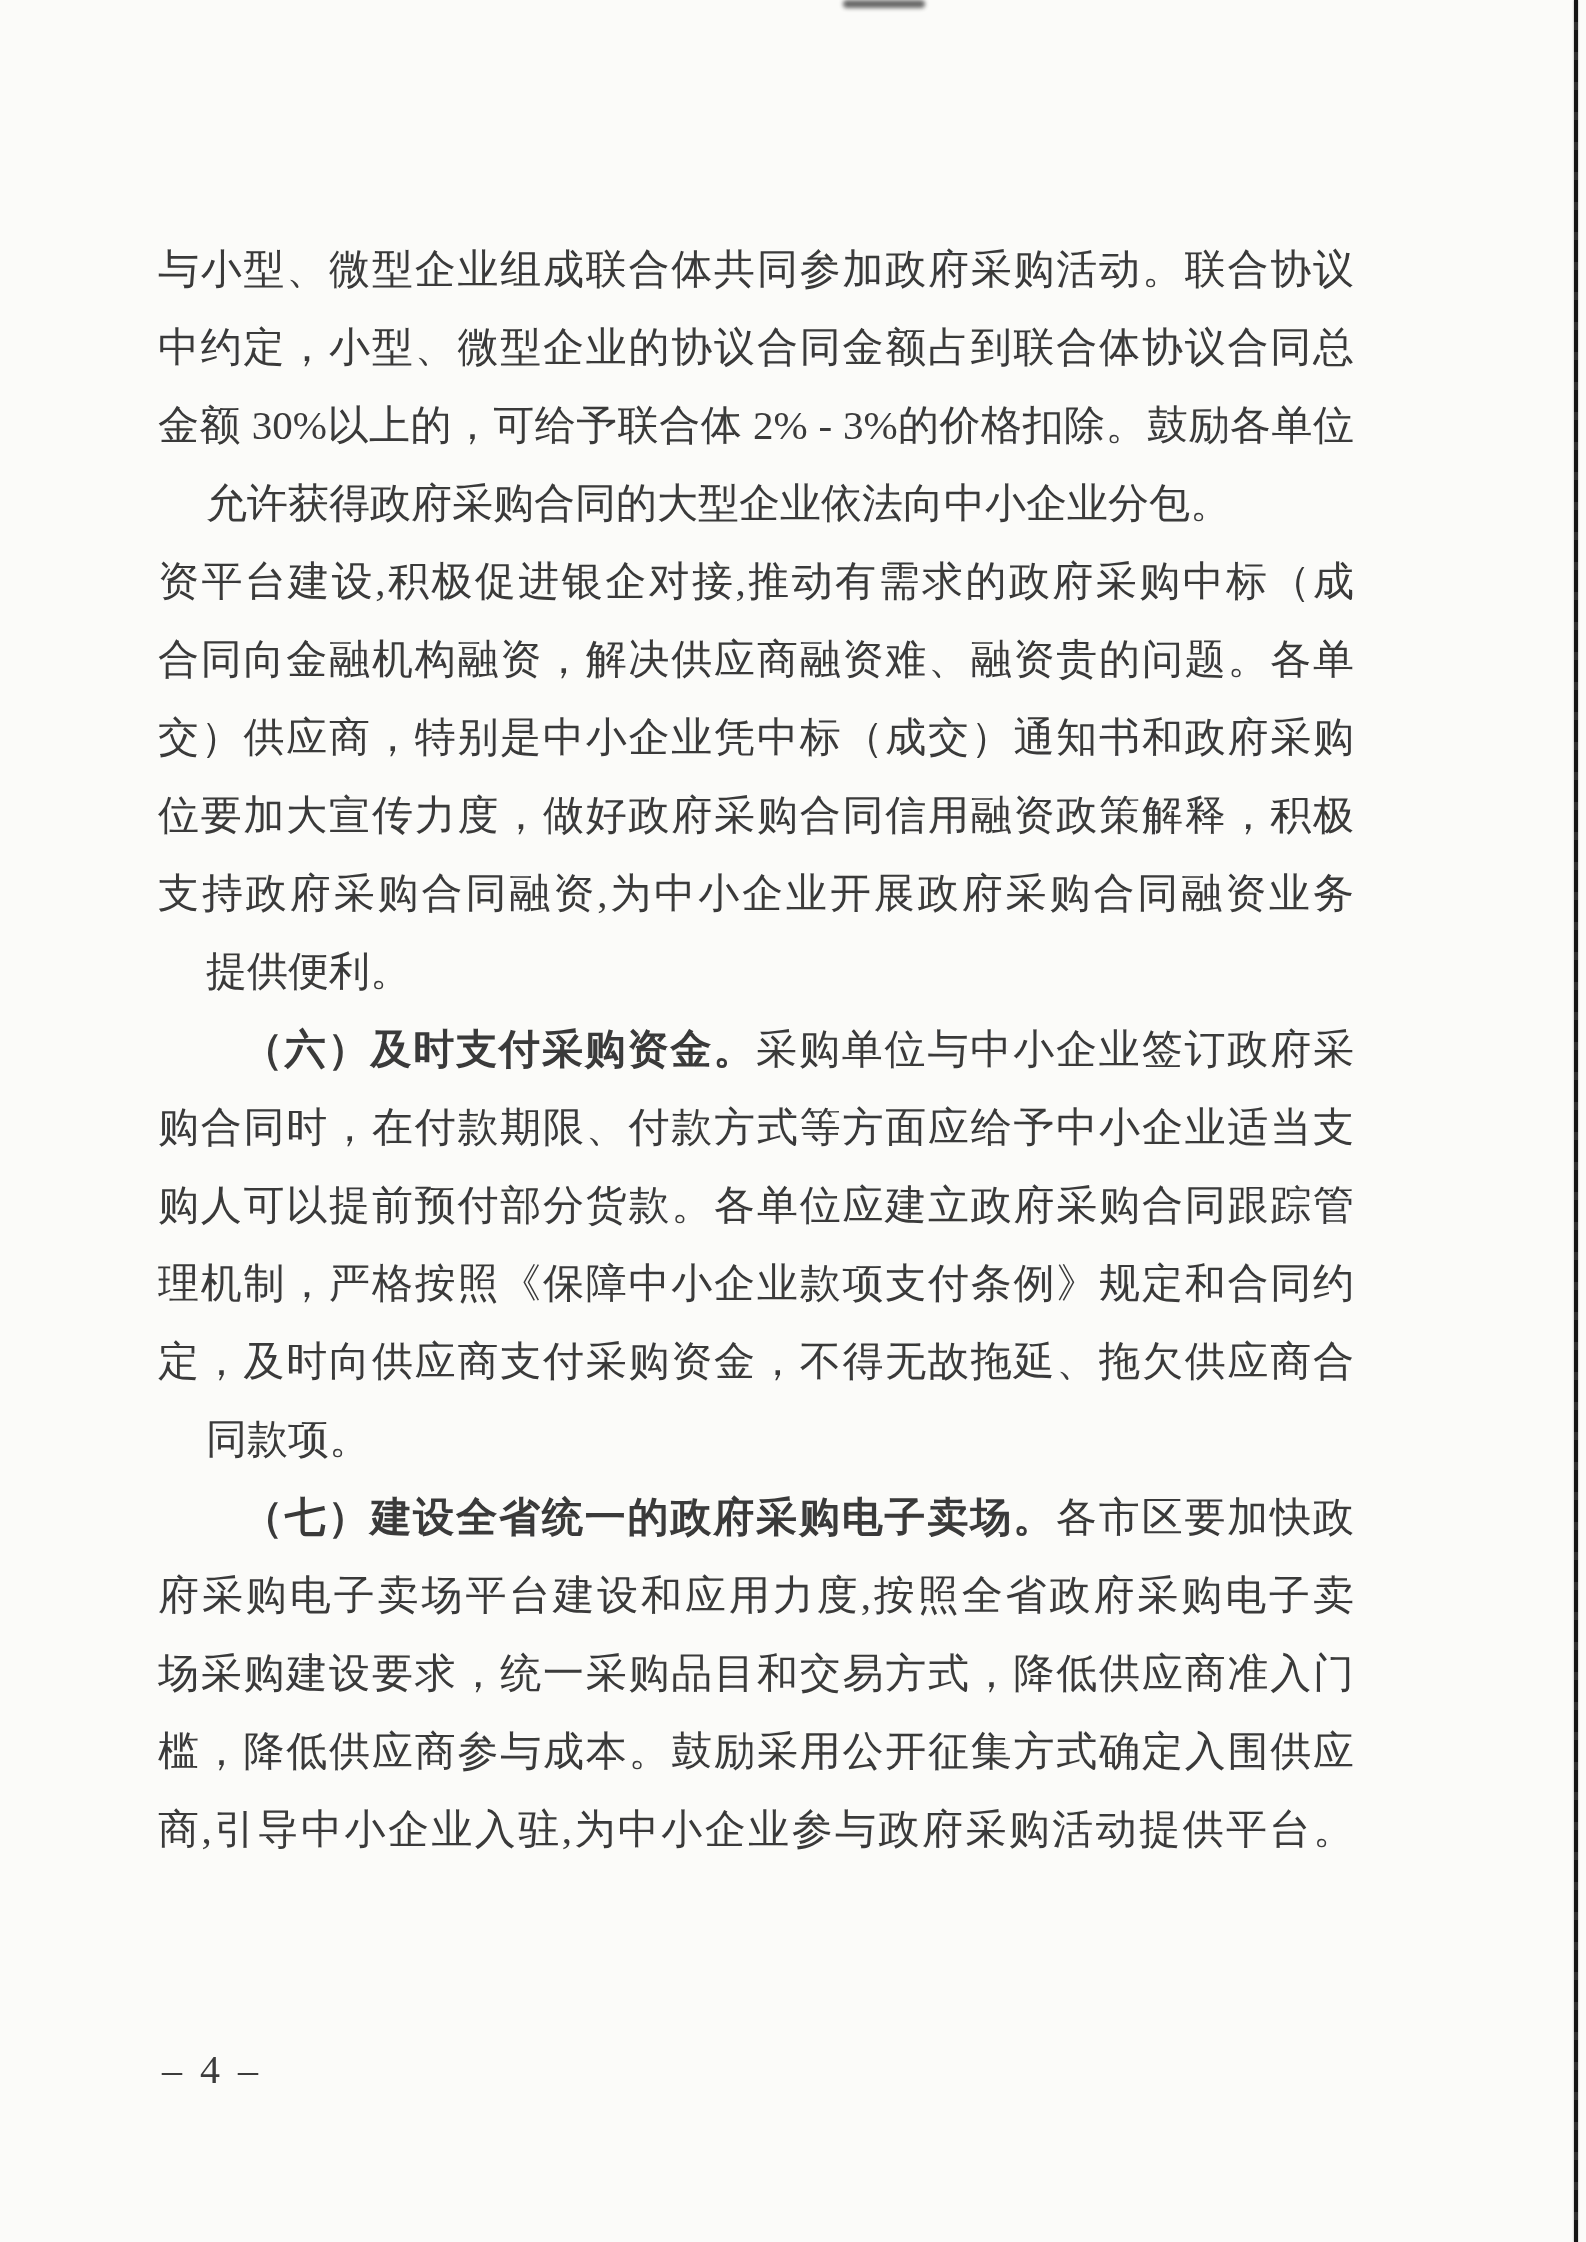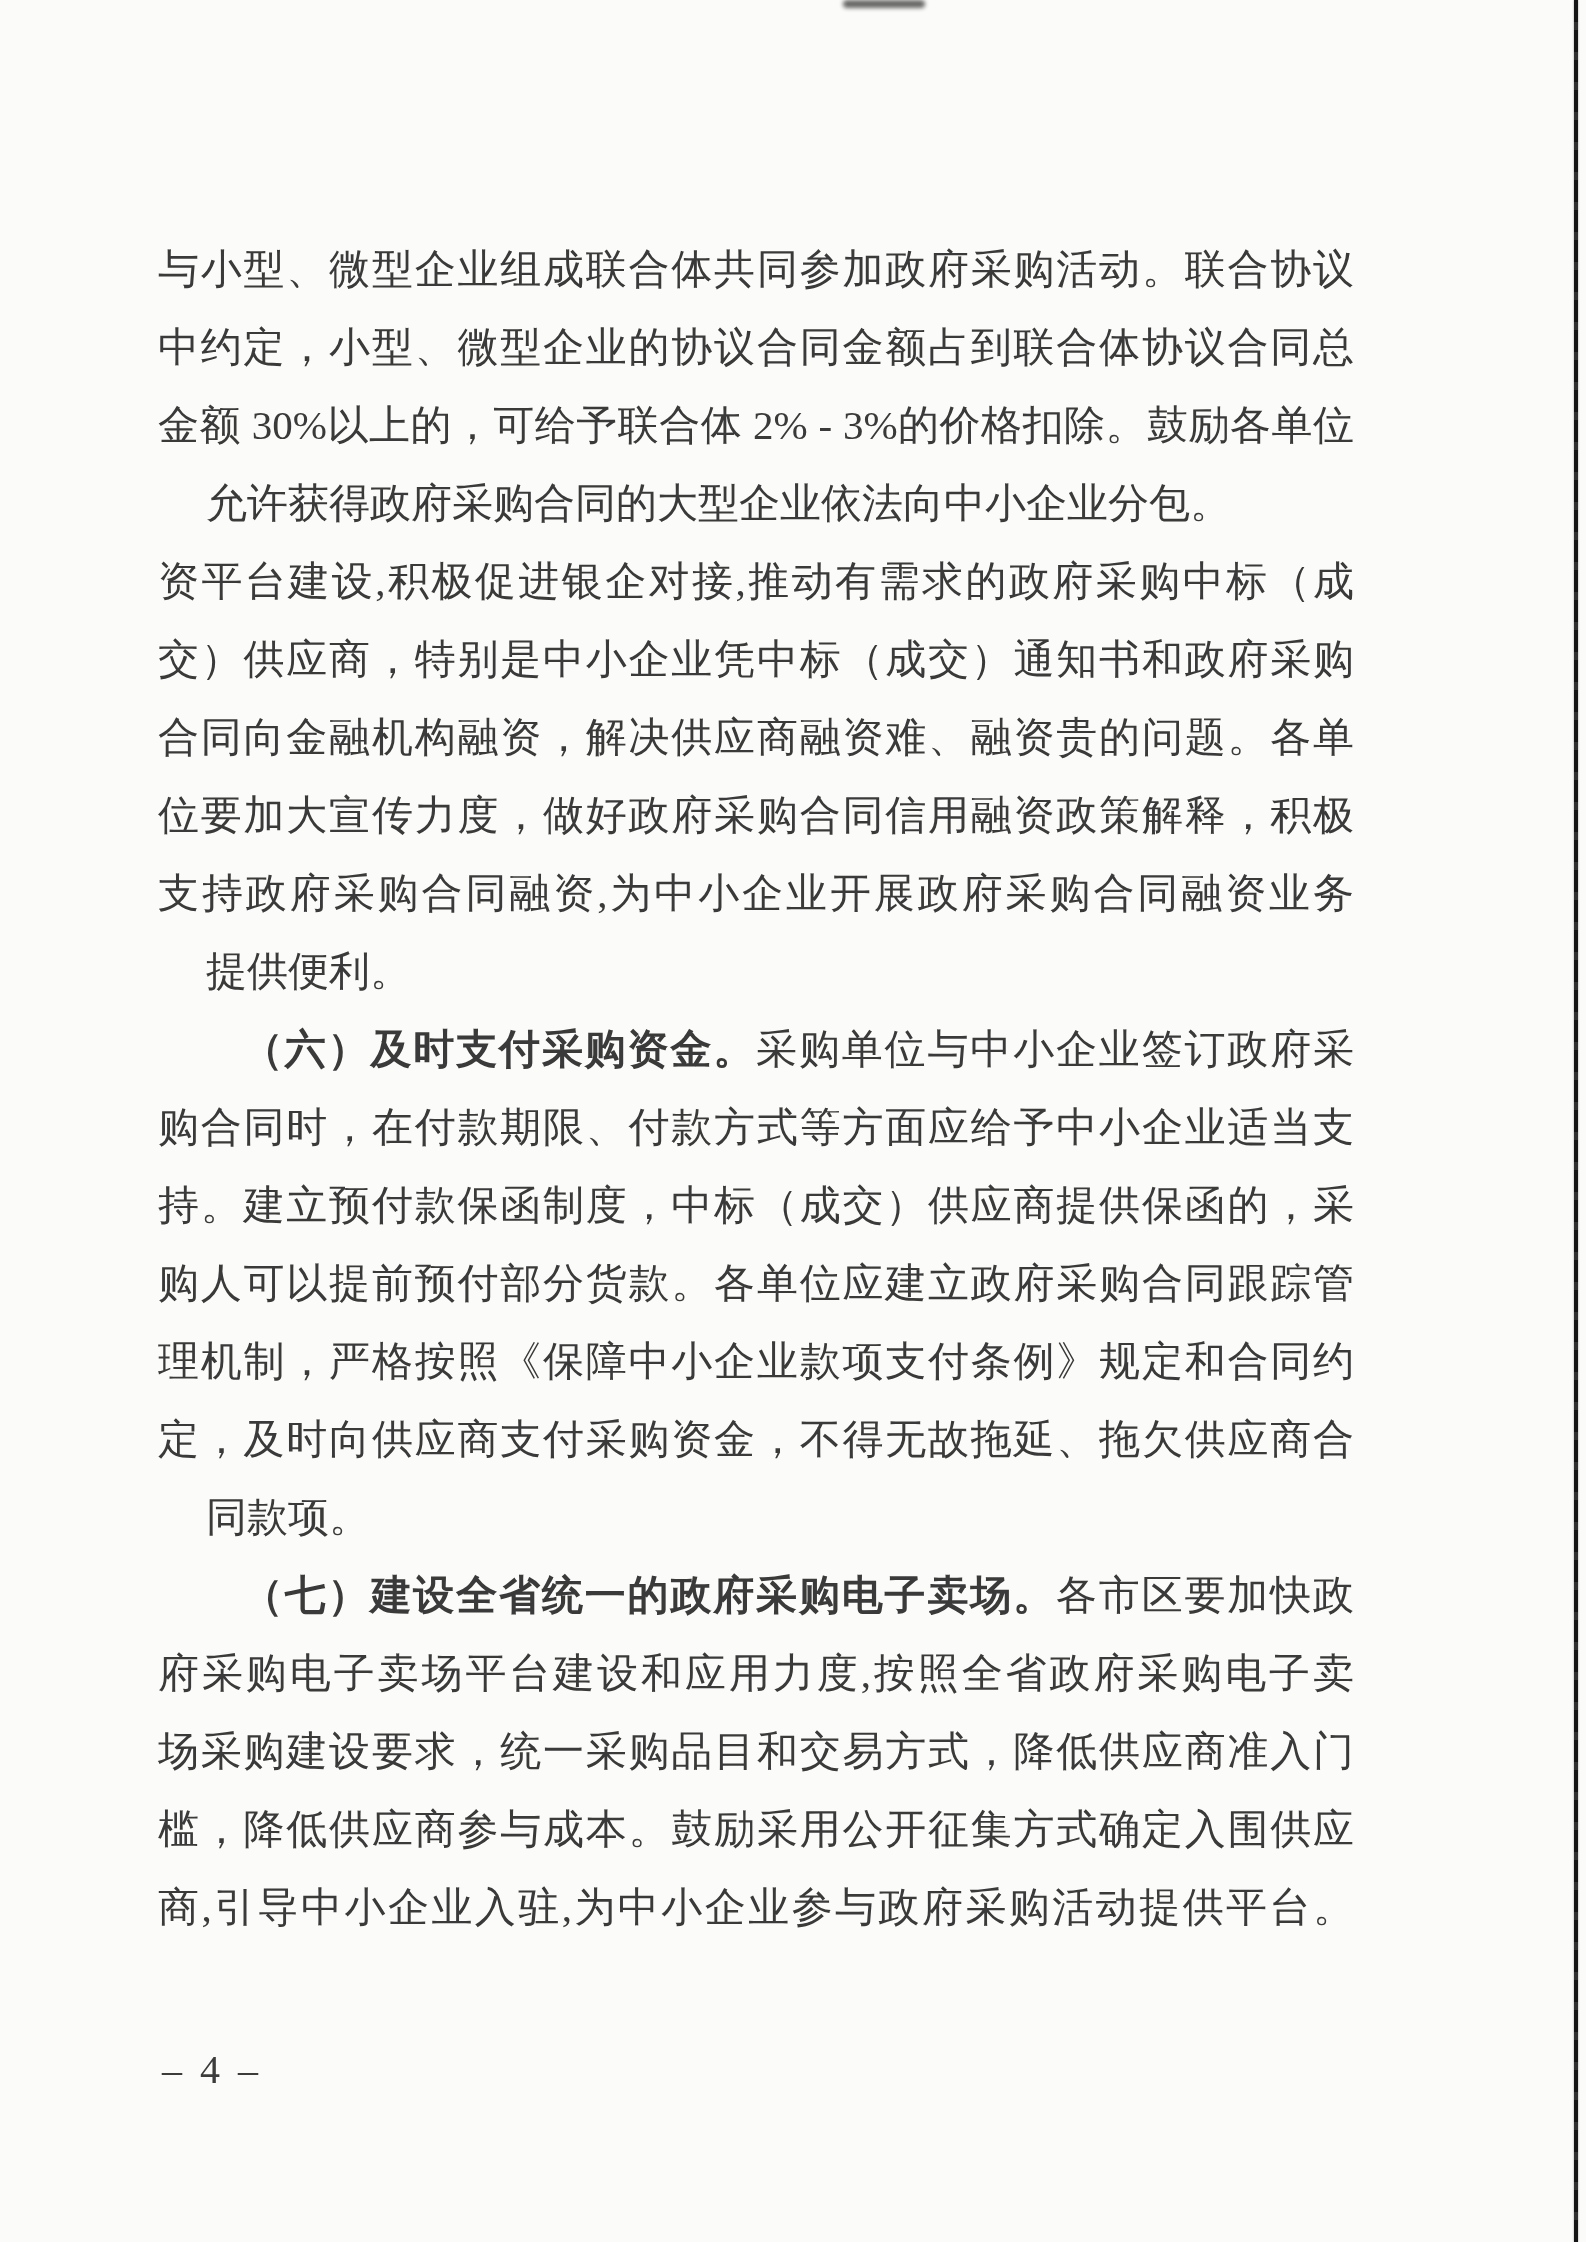--- a/index.html
+++ b/index.html
@@ -96,35 +96,34 @@
 
   <div class="line"><span class="hd"></span><span class="txt">中约定，小型、微型企业的协议合同金额占到联合体协议合同总</span></div>
 
   <div class="line"><span class="hd"></span><span class="txt">金额 30%以上的，可给予联合体 2% - 3%的价格扣除。鼓励各单位</span></div>
 
   <div class="line left-last"><span class="hd"></span><span class="txt">允许获得政府采购合同的大型企业依法向中小企业分包。</span></div>
 
 
   <div class="line"><span class="hd"></span><span class="txt">资平台建设,积极促进银企对接,推动有需求的政府采购中标（成</span></div>
 
+  <div class="line"><span class="hd"></span><span class="txt">合同向金融机构融资，解决供应商融资难、融资贵的问题。各单</span></div>
+
   <div class="line"><span class="hd"></span><span class="txt">交）供应商，特别是中小企业凭中标（成交）通知书和政府采购</span></div>
-
-  <div class="line"><span class="hd"></span><span class="txt">合同向金融机构融资，解决供应商融资难、融资贵的问题。各单</span></div>
 
   <div class="line"><span class="hd"></span><span class="txt">位要加大宣传力度，做好政府采购合同信用融资政策解释，积极</span></div>
 
   <div class="line"><span class="hd"></span><span class="txt">支持政府采购合同融资,为中小企业开展政府采购合同融资业务</span></div>
 
   <div class="line left-last"><span class="hd"></span><span class="txt">提供便利。</span></div>
 
   <div class="line indent"><span class="hd">（六）及时支付采购资金。</span><span class="txt">采购单位与中小企业签订政府采</span></div>
 
   <div class="line"><span class="hd"></span><span class="txt">购合同时，在付款期限、付款方式等方面应给予中小企业适当支</span></div>
 
-  <div class="line"><span class="hd"></span><span class="txt">持。建立预付款保函制度，中标（成交）供应商提供保函的，采</span></div>
 
   <div class="line"><span class="hd"></span><span class="txt">购人可以提前预付部分货款。各单位应建立政府采购合同跟踪管</span></div>
 
   <div class="line"><span class="hd"></span><span class="txt">理机制，严格按照《保障中小企业款项支付条例》规定和合同约</span></div>
 
   <div class="line"><span class="hd"></span><span class="txt">定，及时向供应商支付采购资金，不得无故拖延、拖欠供应商合</span></div>
 
   <div class="line left-last"><span class="hd"></span><span class="txt">同款项。</span></div>
 
   <div class="line indent"><span class="hd">（七）建设全省统一的政府采购电子卖场。</span><span class="txt">各市区要加快政</span></div>

